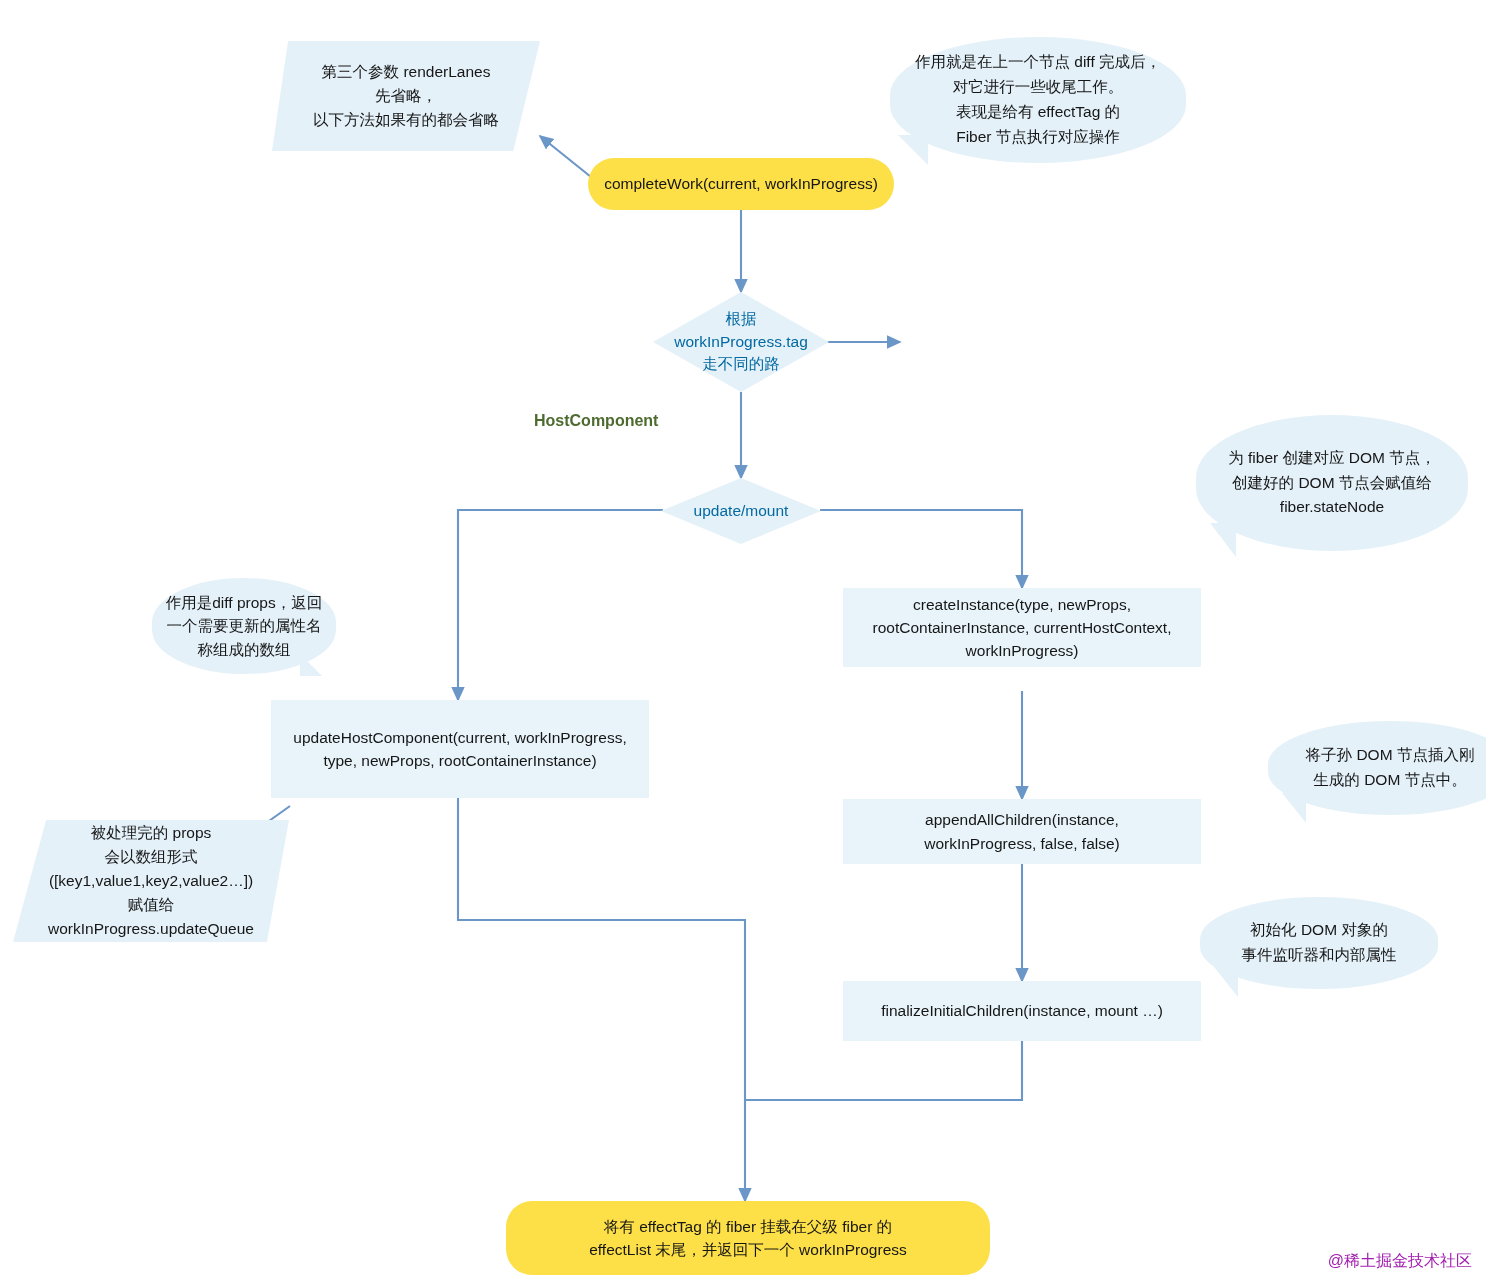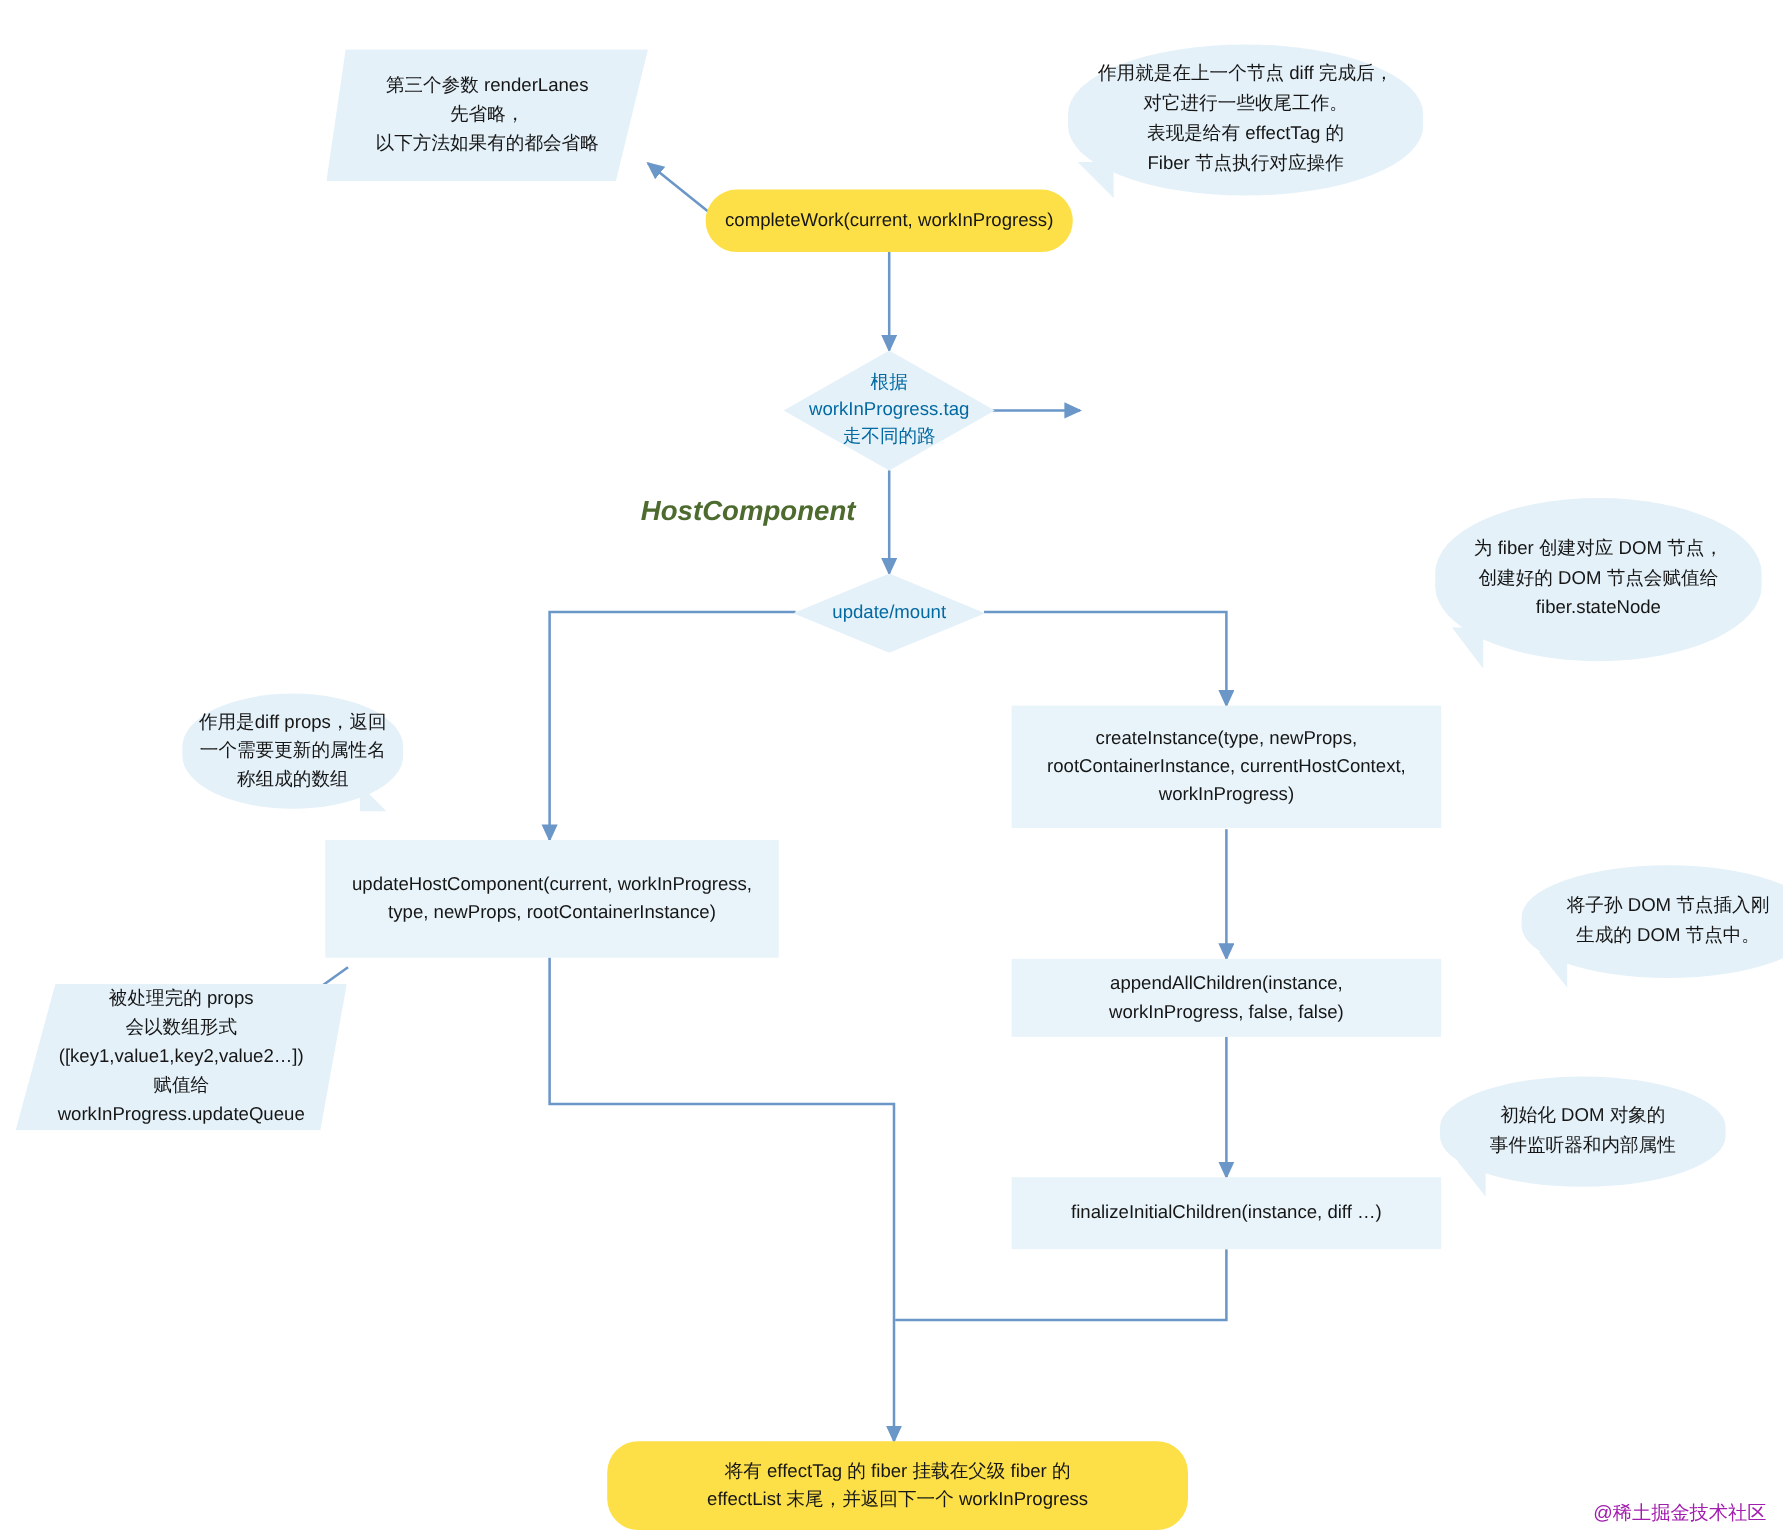--- a/index.html
+++ b/index.html
@@ -125,25 +125,24 @@
     padding: 0 22px;
     box-sizing: border-box;
   }
   .bubble-tail {
     position: absolute;
     width: 0; height: 0;
   }
   
   .freelabel {
     position: absolute;
-    font-size: 23px;
+    font-size: 16px;
     font-weight: bold;
     color: #4d6b2e;
     white-space: nowrap;
-    font-style: italic;
   }
   
   .watermark {
     position: absolute;
     font-size: 16px;
     color: #a21caf;
     white-space: nowrap;
   }
 </style>
 </head>
@@ -226,21 +225,21 @@
     <div class="bubble-tail" style="left:14px; top:108px; border-style:solid; border-width:0 26px 34px 0; border-color:transparent #e4f1f9 transparent transparent;"></div>
   </div>
 
   <div class="bubble" style="left:152px; top:578px; width:184px; height:96px;">
     <div class="bubble-body" style="padding:0 10px; line-height:1.5;">作用是diff props，返回
 一个需要更新的属性名
 称组成的数组</div>
     <div class="bubble-tail" style="left:148px; top:76px; border-style:solid; border-width:22px 0 0 22px; border-color:transparent transparent transparent #e4f1f9;"></div>
   </div>
 
-  <div class="node rect" style="left:843px; top:588px; width:358px; height:102px;">
+  <div class="node rect" style="left:843px; top:588px; width:358px; height:79px;">
     <span>createInstance(type, newProps,
 rootContainerInstance, currentHostContext,
 workInProgress)</span>
   </div>
 
   <div class="node rect" style="left:271px; top:700px; width:378px; height:98px;">
     <span>updateHostComponent(current, workInProgress,
 type, newProps, rootContainerInstance)</span>
   </div>
 
@@ -264,21 +263,21 @@
 workInProgress, false, false)</span>
   </div>
 
   <div class="bubble" style="left:1200px; top:897px; width:238px; height:92px;">
     <div class="bubble-body" style="padding:0 14px;">初始化 DOM 对象的
 事件监听器和内部属性</div>
     <div class="bubble-tail" style="left:14px; top:70px; border-style:solid; border-width:0 24px 30px 0; border-color:transparent #e4f1f9 transparent transparent;"></div>
   </div>
 
   <div class="node rect" style="left:843px; top:981px; width:358px; height:60px;">
-    <span>finalizeInitialChildren(instance, diff …)</span>
+    <span>finalizeInitialChildren(instance, mount …)</span>
   </div>
 
   <div class="node stadium" style="left:506px; top:1201px; width:484px; height:74px;">
     <span>将有 effectTag 的 fiber 挂载在父级 fiber 的
 effectList 末尾，并返回下一个 workInProgress</span>
   </div>
 
   <div class="watermark" style="right:14px; bottom:8px;">@稀土掘金技术社区</div>
 
 </div>

